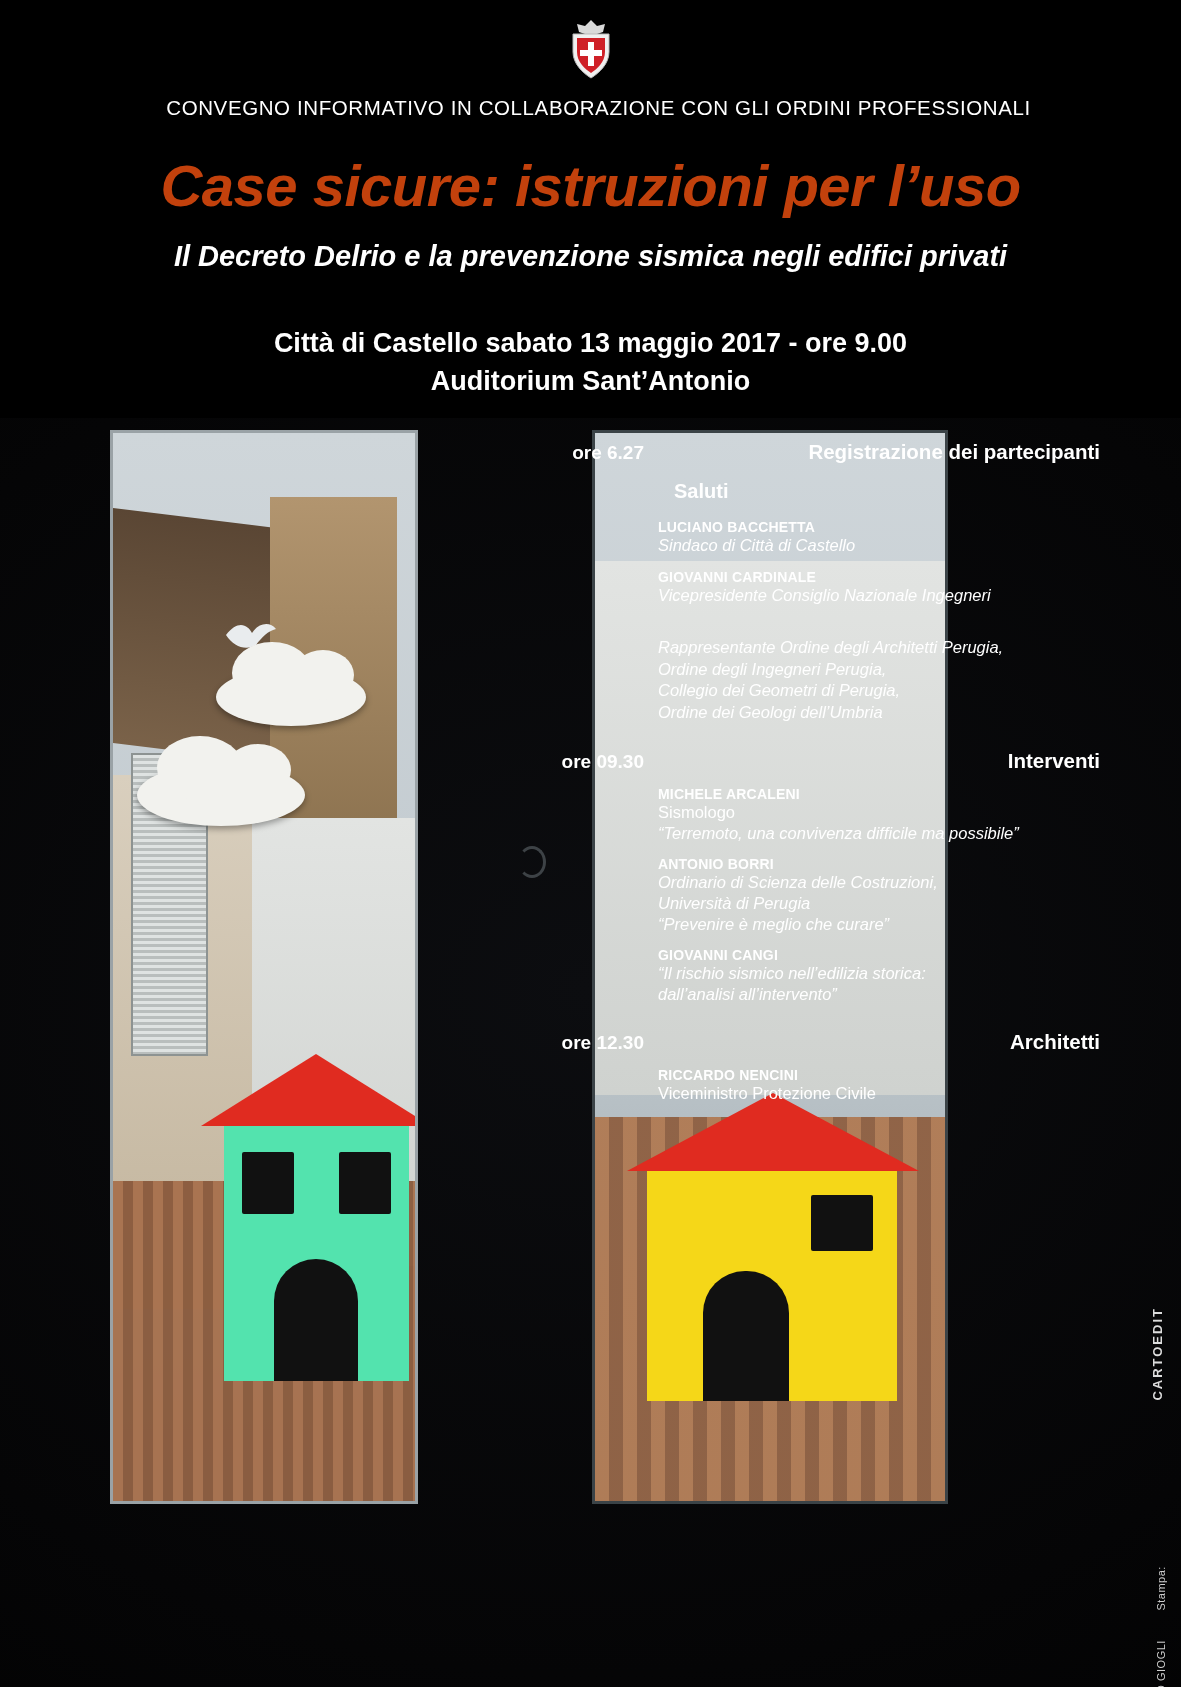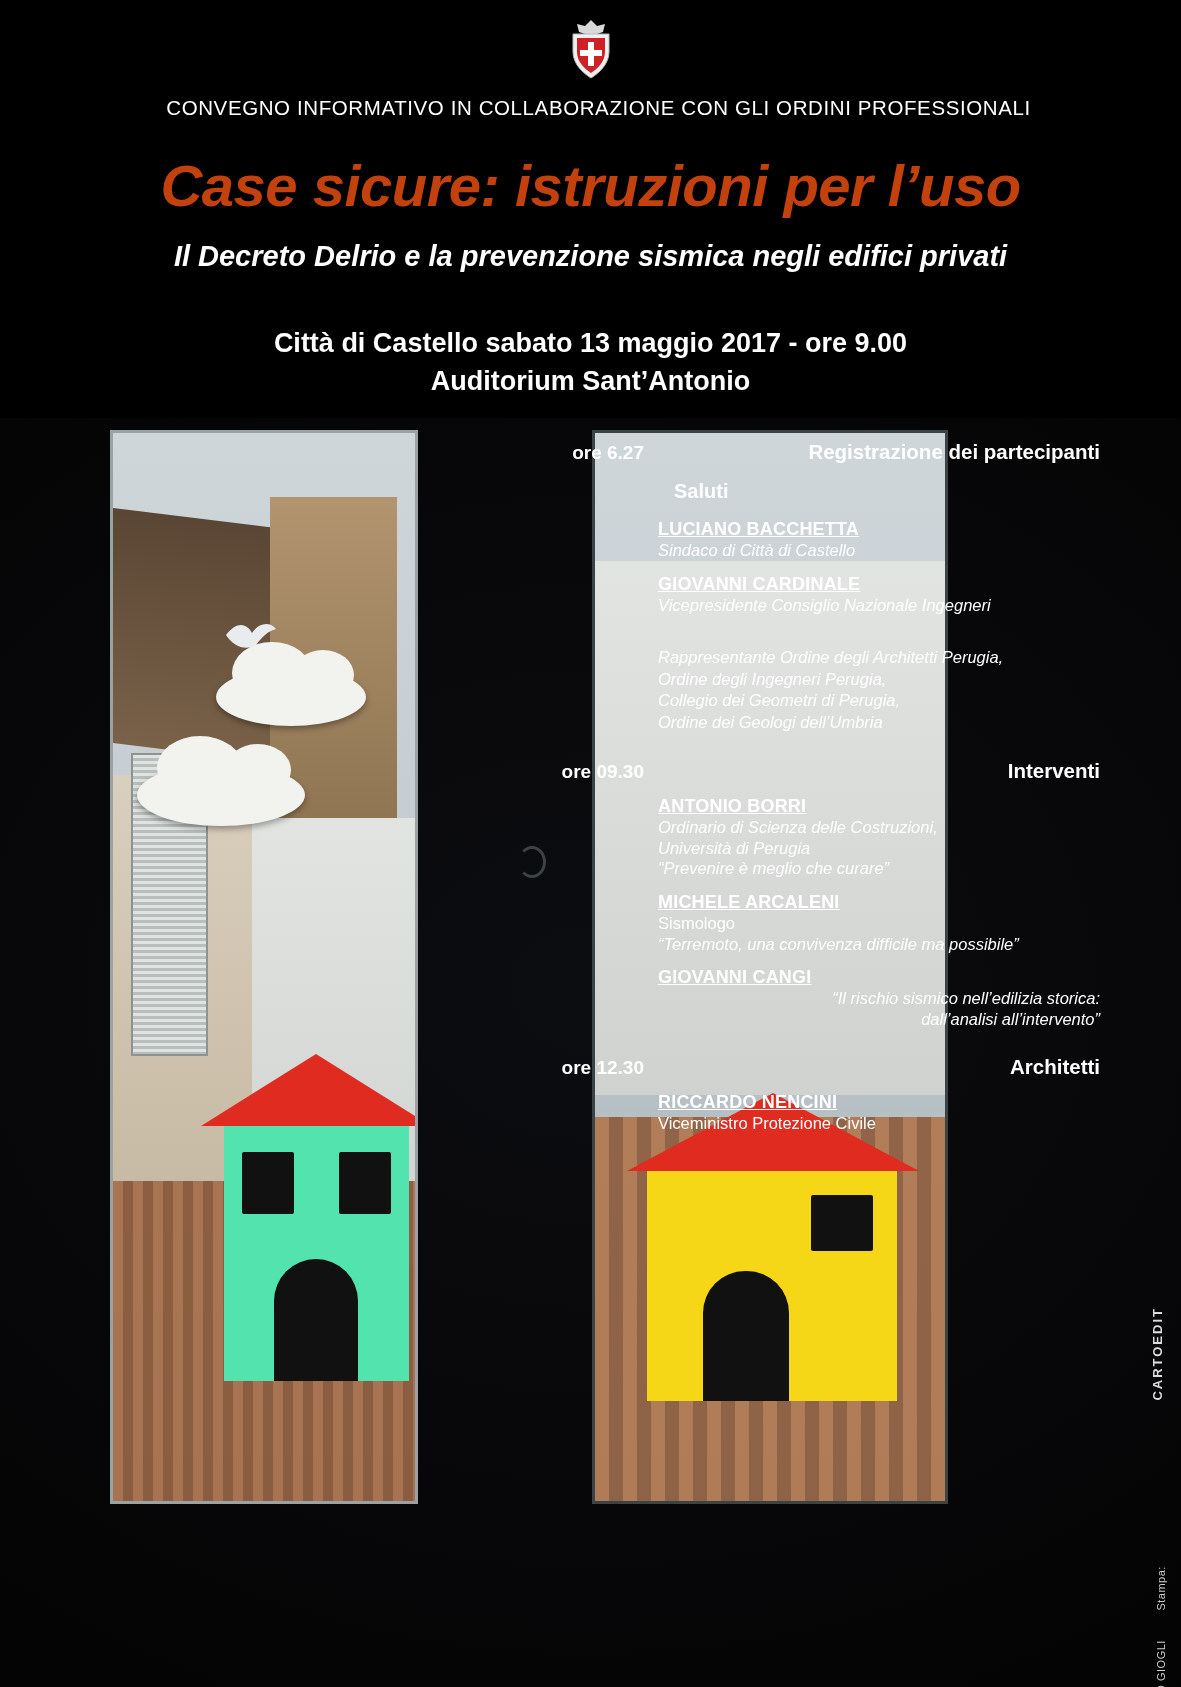--- a/index.html
+++ b/index.html
@@ -271,21 +271,21 @@
     font-size: 20.5px;
     font-weight: bold;
     text-align: right;
   }
   .block h4 {
     margin: 16px;
     font-size: 20px;
     font-weight: bold;
   }
   .entry { margin-top: 13px; }
-  .entry .name { font-size: 18px; font-weight: bold; letter-spacing: .2px; text-decoration: underline; }
+  .entry .name { font-size: 14px; font-weight: bold; letter-spacing: .2px; }
   .entry .role { font-size: 16.5px; font-style: italic; line-height: 1.25; }
   .entry .role.plain { font-style: normal; }
   .entry .quote { font-size: 16.5px; font-style: italic; line-height: 1.25; }
   .note { margin-top: 32px; font-size: 16.5px; font-style: italic; line-height: 1.3; }
 
   
   .credits {
     position: absolute;
     right: 14px;
     bottom: 120px;
@@ -401,33 +401,33 @@
 Collegio dei Geometri di Perugia,
 Ordine dei Geologi dell’Umbria</div>
       </div>
     </div>
 
     <div class="block">
       <div class="time">ore 09.30</div>
       <div class="body">
         <h3>Interventi</h3>
         <div class="entry">
+          <div class="name">MICHELE ARCALENI</div>
+          <div class="role plain">Sismologo</div>
+          <div class="quote">“Terremoto, una convivenza difficile ma possibile”</div>
+        </div>
+        <div class="entry">
           <div class="name">ANTONIO BORRI</div>
           <div class="role" style="white-space:pre-line;">Ordinario di Scienza delle Costruzioni,
 Università di Perugia</div>
           <div class="quote">“Prevenire è meglio che curare”</div>
         </div>
         <div class="entry">
-          <div class="name">MICHELE ARCALENI</div>
-          <div class="role plain">Sismologo</div>
-          <div class="quote">“Terremoto, una convivenza difficile ma possibile”</div>
-        </div>
-        <div class="entry">
           <div class="name">GIOVANNI CANGI</div>
-          <div class="quote" style="white-space:pre-line;text-align:right;">“Il rischio sismico nell’edilizia storica:
+          <div class="quote" style="white-space:pre-line;">“Il rischio sismico nell’edilizia storica:
 dall’analisi all’intervento”</div>
         </div>
       </div>
     </div>
 
     <div class="block">
       <div class="time">ore 12.30</div>
       <div class="body">
         <h3>Architetti</h3>
         <div class="entry">

